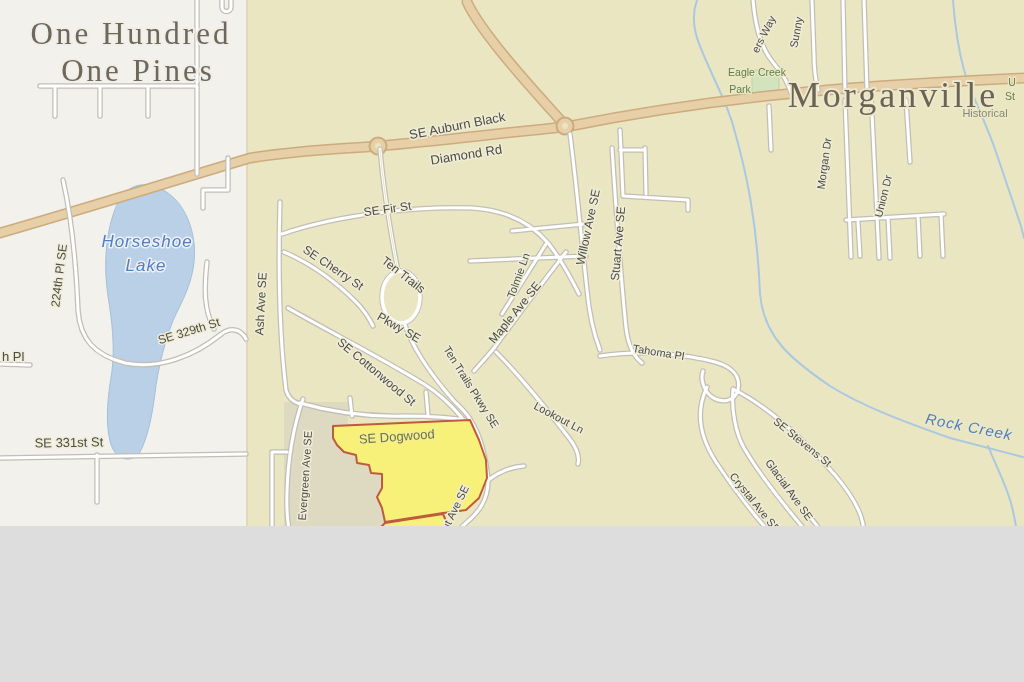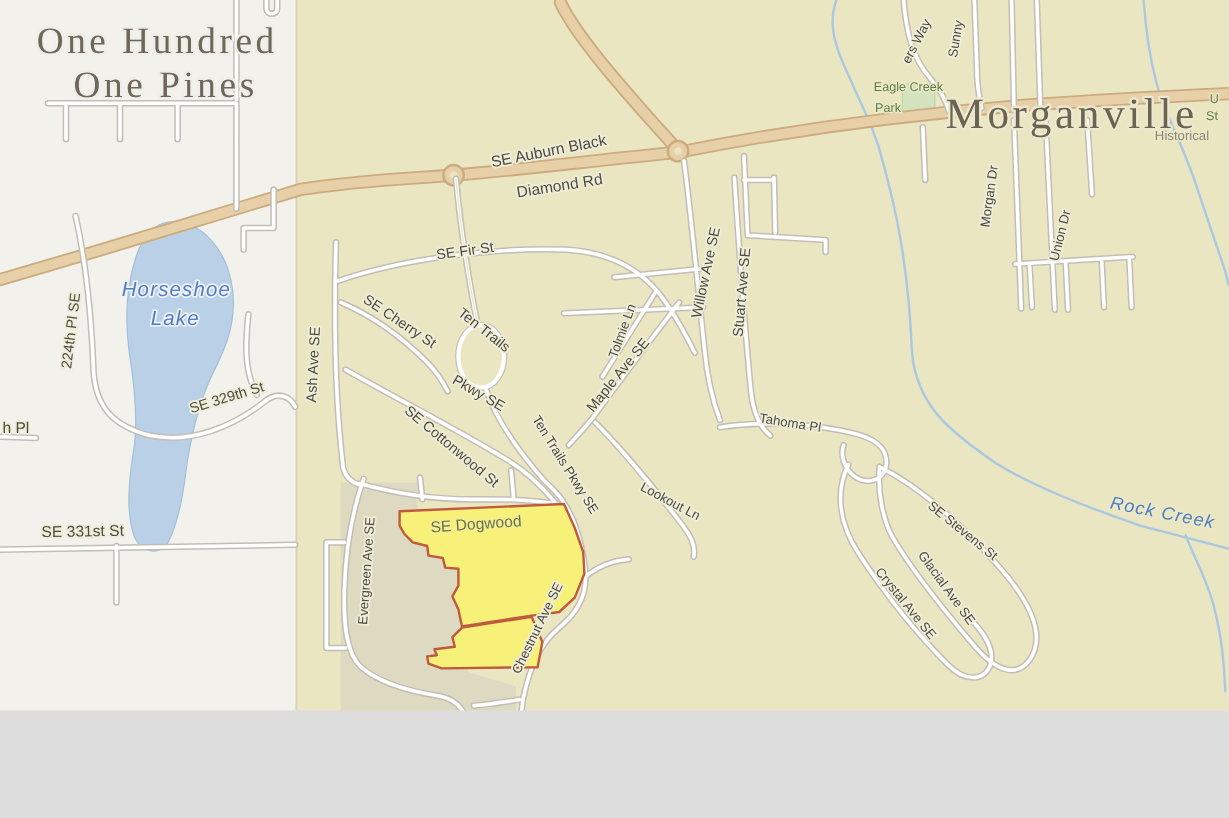--- a/index.html
+++ b/index.html
@@ -1,16 +1,16 @@
 <!DOCTYPE html>
 <html><head>
 <meta charset="utf-8">
 <style>
   html,body{margin:0;padding:0;background:#ddd;}
-  .map-viewport{position:relative;width:1024px;height:592px;overflow:hidden;font-family:"Liberation Sans",sans-serif;}
+  .map-viewport{position:relative;width:1024px;height:526px;overflow:hidden;font-family:"Liberation Sans",sans-serif;}
   svg{display:block;}
   text{user-select:none;}
   .street{font-family:"Liberation Sans",sans-serif;font-size:11px;fill:#4c4c41;stroke:#efecd8;stroke-width:3px;paint-order:stroke;stroke-linejoin:round;}
   .street-lg{font-size:13px;}
   .street-md{font-size:12px;}
   .place{font-family:"Liberation Serif","DejaVu Serif",serif;font-size:31px;fill:#6e675a;letter-spacing:3px;stroke:#f0eee8;stroke-width:4px;paint-order:stroke;stroke-linejoin:round;}
   .town{font-family:"Liberation Serif","DejaVu Serif",serif;font-size:36px;fill:#6b6452;letter-spacing:3px;stroke:#ece7cd;stroke-width:4px;paint-order:stroke;stroke-linejoin:round;}
   .water{font-family:"Liberation Sans",sans-serif;font-style:italic;font-size:17px;fill:#4e7ec6;letter-spacing:1px;stroke:#eef0f2;stroke-width:3px;paint-order:stroke;stroke-linejoin:round;}
   .rock{font-size:15px;stroke:#ece8c6;}
   .park{font-family:"Liberation Sans",sans-serif;font-size:10.5px;fill:#5d7f4a;stroke:#ece8c6;stroke-width:2.5px;paint-order:stroke;stroke-linejoin:round;}

